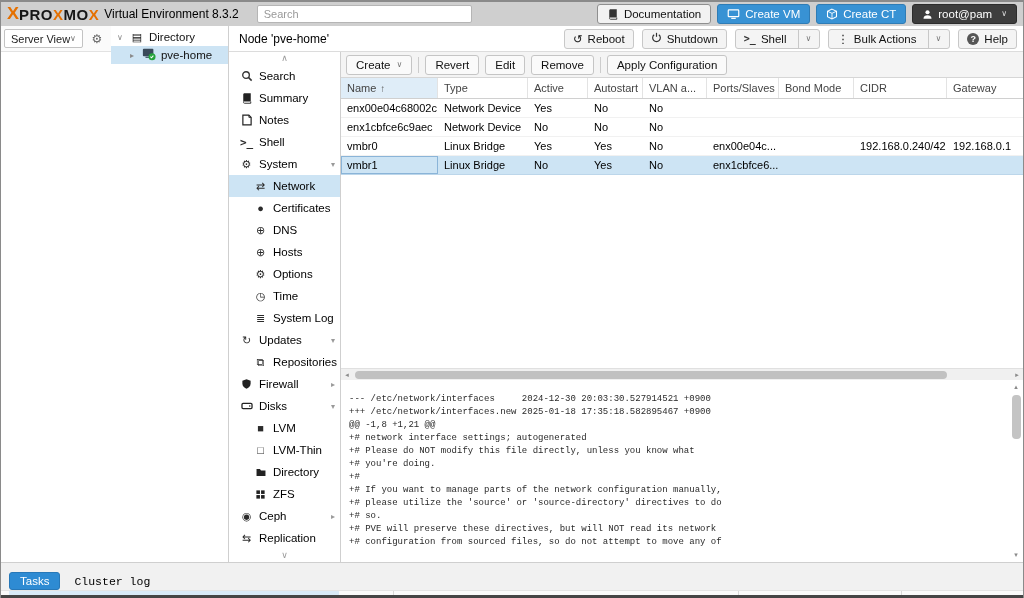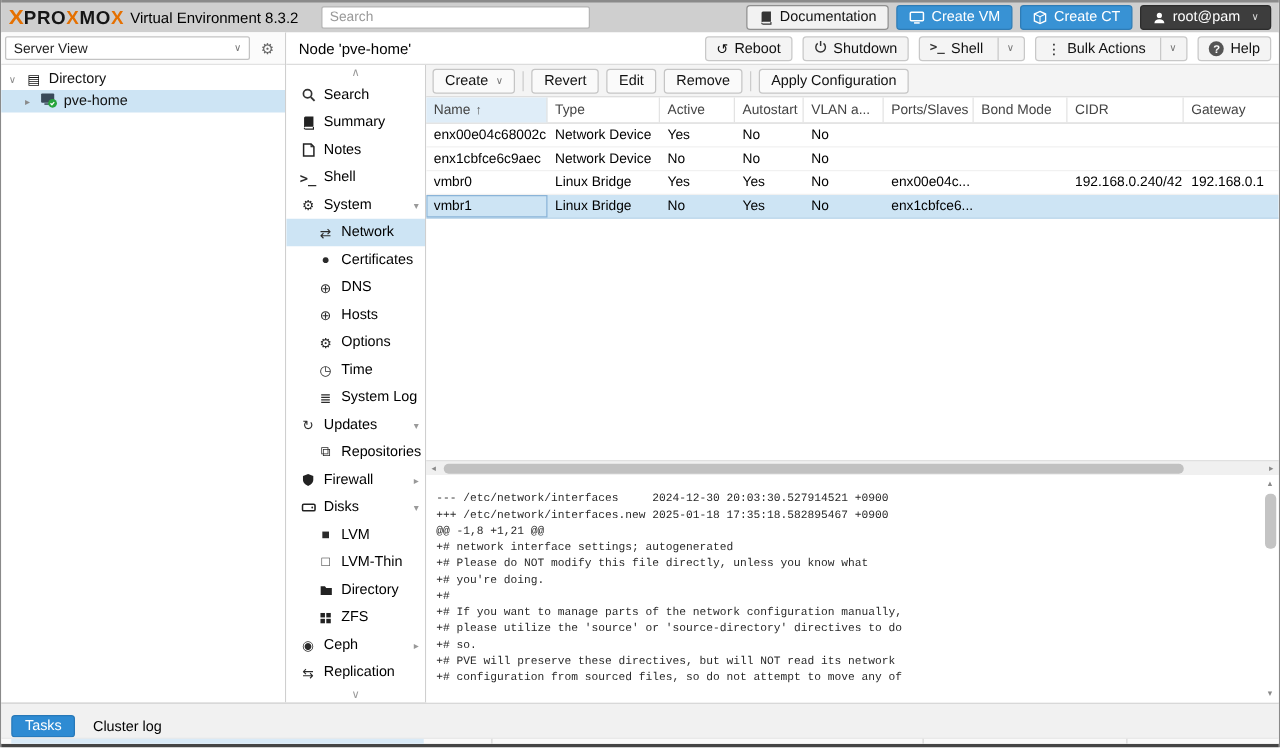--- a/index.html
+++ b/index.html
@@ -19,21 +19,21 @@
   .tb-btn { height:20px; display:inline-flex; align-items:center; gap:5px; padding:0 9px; border-radius:3px; font-size:11.5px; margin-left:6px; cursor:pointer; }
   .tb-btn.light { background:#f2f2f2; border:1px solid #8f8f8f; color:#111;text-align:right; }
   .tb-btn.blue { background:#3892d4; border:1px solid #2f7cb5; color:#fff; }
   .tb-btn.dark { background:#3d3d3d; border:1px solid #2c2c2c; color:#fff; }
   .tb-btn svg { display:block; }
   .caret { font-size:8px; color:#777; line-height:1; }
   .tb-btn.dark .caret { color:#ddd; margin-left:4px; }
 
   
   .mainrow { flex:none; height:536px; display:flex; }
-  .left-panel { width:228px; flex:none; border-right:1px solid #cfcfcf; display:flex; flex-direction:column; background:#fff; }
+  .left-panel { width:228px; flex:none; border-right:1px solid #cfcfcf; display:flex; background:#fff; }
   .tree-header { height:26px; flex:none; display:flex; align-items:center; padding:3px 3px; gap:3px; border-bottom:1px solid #e2e2e2; background:#fbfbfb; }
   .view-combo { flex:1; height:19px; border:1px solid #c3c3c3; border-radius:2px; background:#fff; display:flex; align-items:center; padding:0 6px; color:#222; }
   .view-combo .caret { margin-left:auto; }
   .gear-btn { width:22px; height:19px; display:flex; align-items:center; justify-content:center; color:#666; font-size:12px; border-radius:2px; cursor:pointer; }
   .tree { flex:1; padding-top:2px; }
   .tree-row { height:18px; display:flex; align-items:center; gap:4px; font-size:11.5px; cursor:pointer; }
   .tree-row.selected { background:#cde4f4; }
   .tw { width:10px; text-align:center; color:#8a8a8a; font-size:8px; flex:none; }
   .ti { width:16px; text-align:center; font-size:11px; flex:none; position:relative; }
 
@@ -83,21 +83,21 @@
   .pending-header { height:23px; flex:none; background:#fff; border-bottom:1px solid #d8d8d8; display:flex; align-items:center; padding-left:9px; font-size:11.5px; color:#111; }
   .diff-panel { flex:1; background:#fff; position:relative; overflow:hidden; }
   .diff-panel pre { font-family:Liberation Mono, monospace; font-size:9px; line-height:13px; color:#2a2a2a; padding:13px 8px 0 8px; white-space:pre; }
   .vscroll { position:absolute; top:1px; right:1px; bottom:1px; width:13px; }
   .vs-arrow { position:absolute; right:0; width:12px; height:12px; color:#8a8a8a; font-size:7px; display:flex; align-items:center; justify-content:center; cursor:pointer; }
   .vs-thumb { position:absolute; right:1px; top:14px; height:44px; width:9px; background:#c4c4c4; border-radius:4px; cursor:pointer; }
 
   
   .statusbar { height:28px; flex:none; background:#f1f1f1; border-top:1px solid #cfcfcf; display:flex; align-items:flex-end; padding-left:8px; gap:4px; }
   .tasks-btn { background:#2e8bd3; color:#fff; border:1px solid #2778b8; border-radius:3px; padding:2px 10px; font-size:11.5px; cursor:pointer; }
-  .clusterlog-btn { color:#000; padding:2px 10px; font-size:11.5px; cursor:pointer; }
+  .clusterlog-btn { color:#000; padding:2px 10px; font-size:11.5px; cursor:pointer;font-family:Liberation Mono, monospace; }
   .bottom-strip { height:5px; flex:none; background:#fafafa; position:relative; border-top:1px solid #e4e4e4; }
   .bs-blue { position:absolute; left:8px; width:330px; top:0; bottom:0; background:#d9eaf7; }
   .bs-sep { position:absolute; top:0; bottom:0; width:1px; background:#d8d8d8; }
   .window-edge { height:3px; flex:none; background:#454545; }
 </style>
 </head>
 <body>
 
 <div id="app">
 

